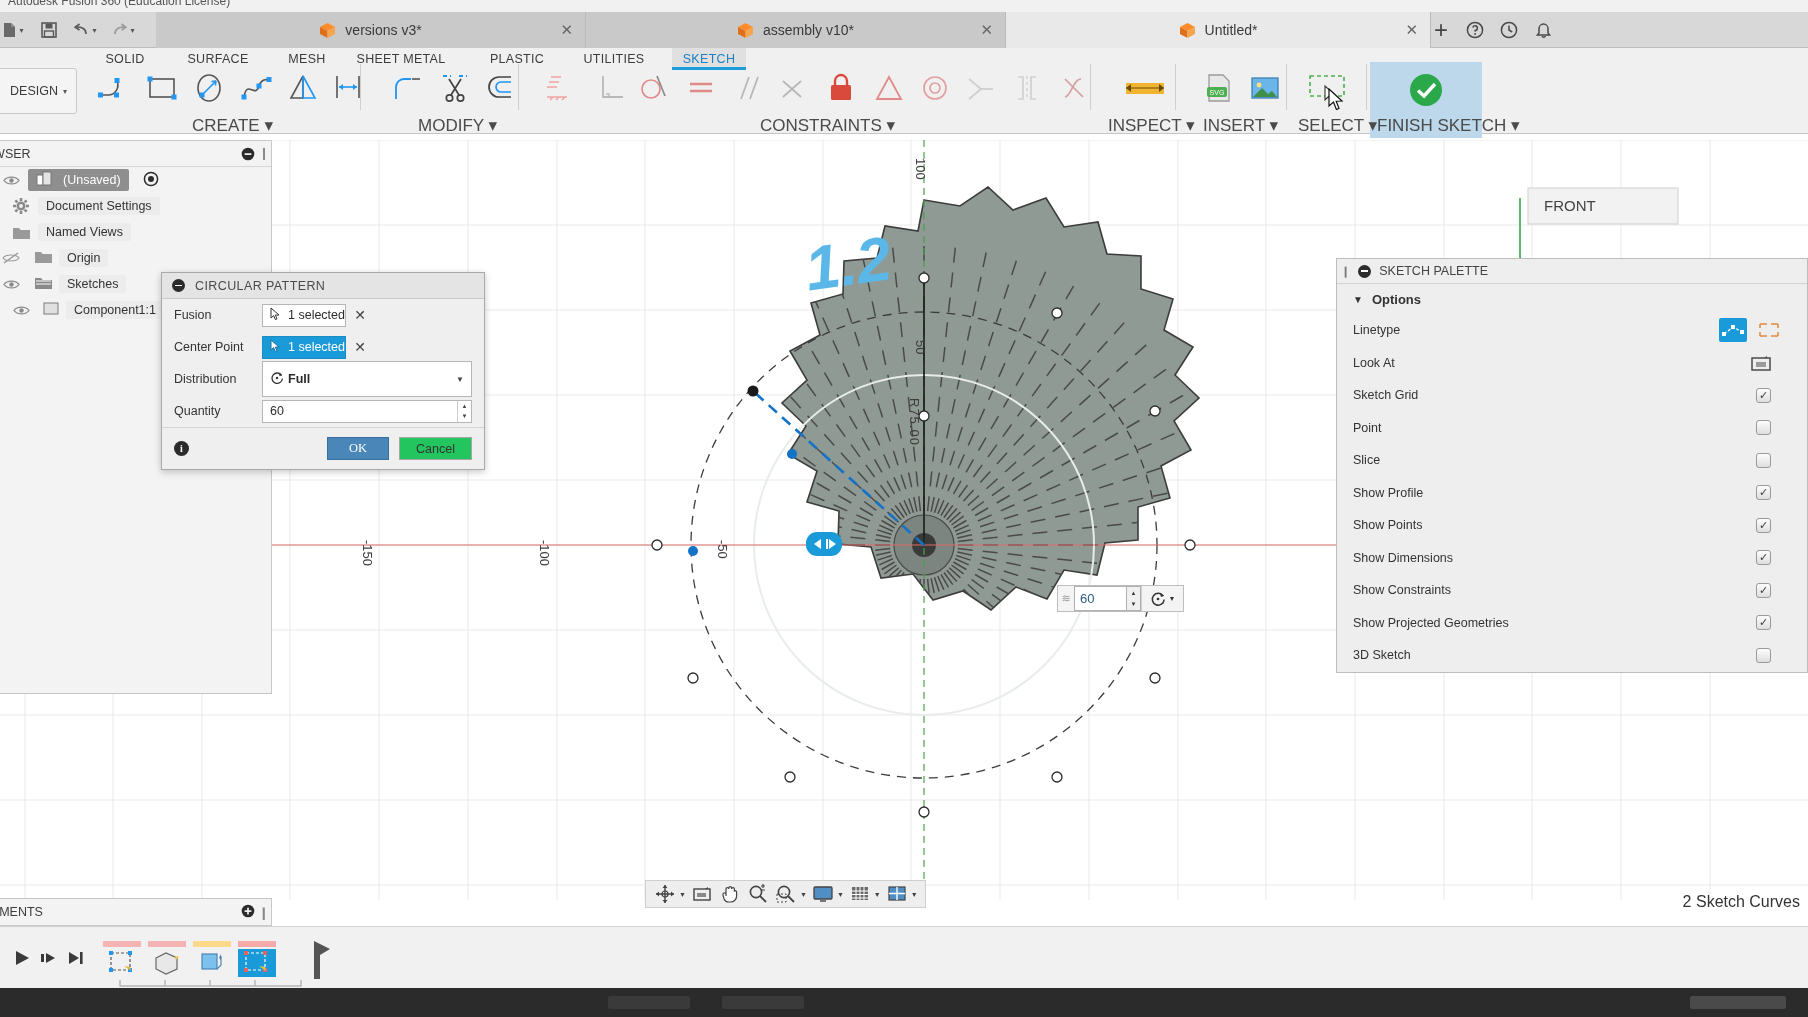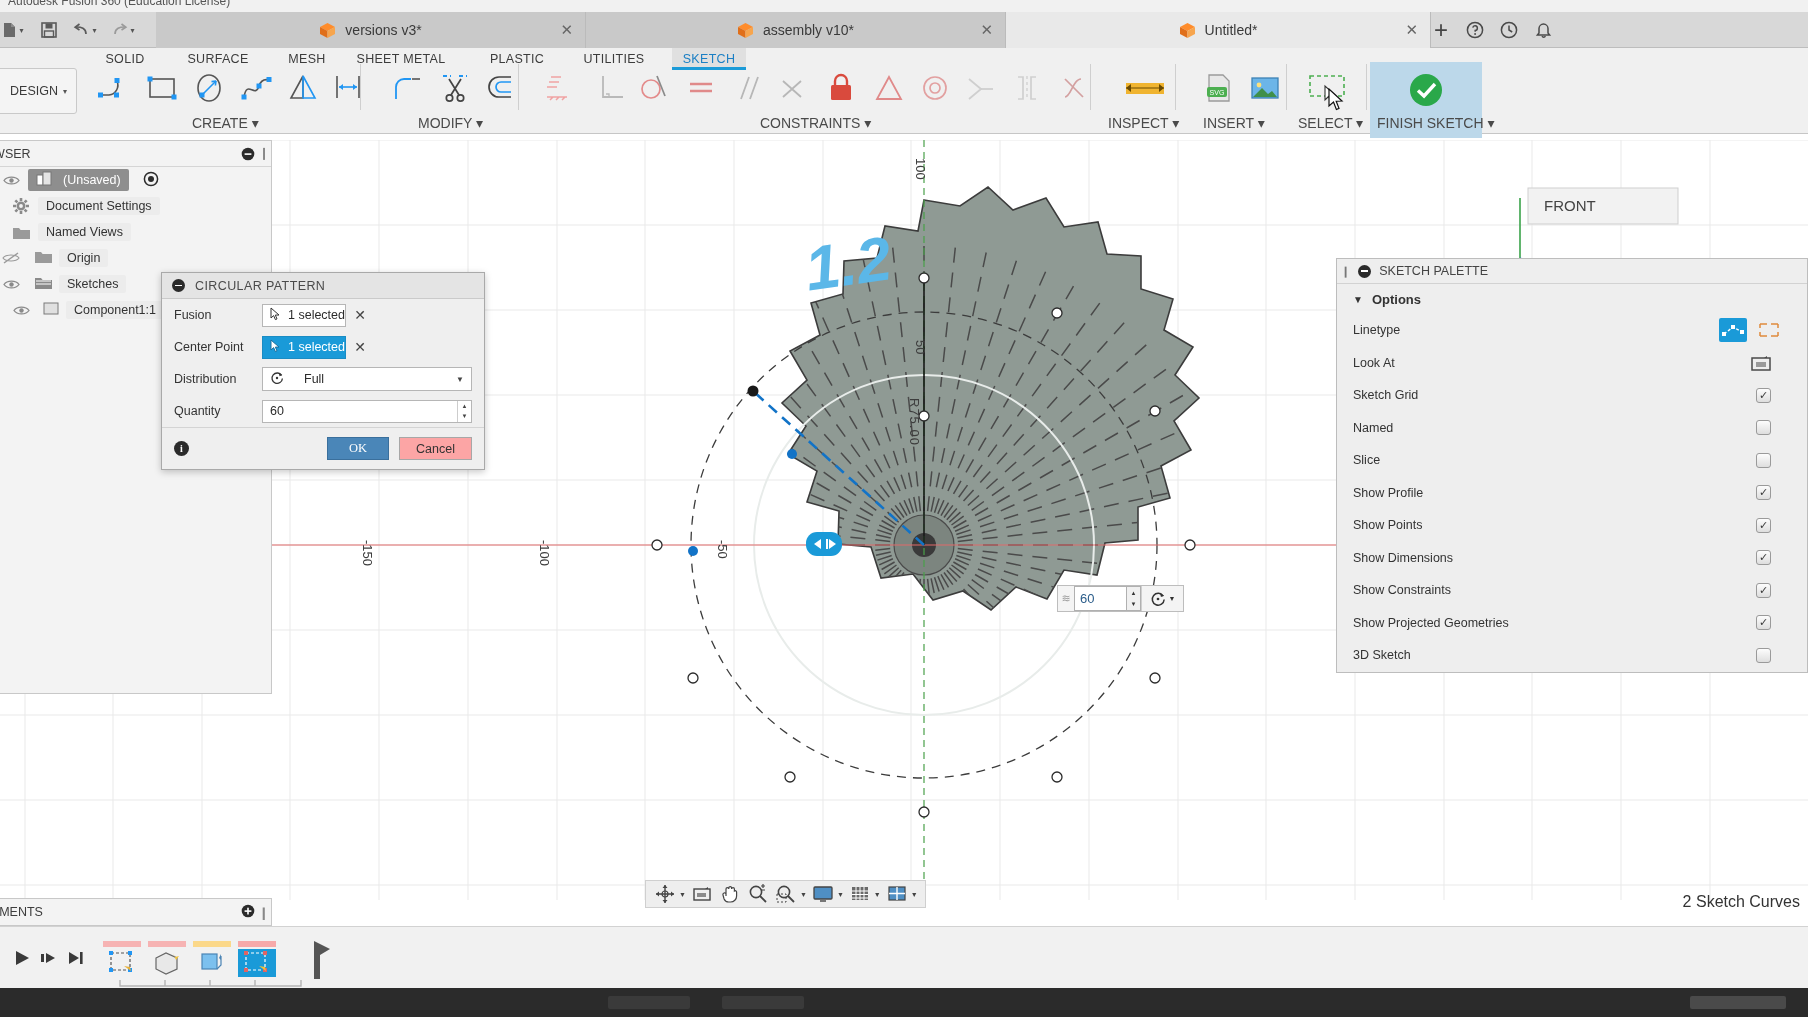--- a/index.html
+++ b/index.html
@@ -57,21 +57,21 @@
     position:absolute; left:-18px; top:68px; width:95px; height:46px;
     border:1px solid #c9c9c9; border-radius:3px; background:#f4f4f4;
     display:flex; align-items:center; justify-content:flex-end; padding-right:9px;
     font-size:12.5px; color:#3a3a3a;
   }
   .tool{
     position:absolute; top:66px; width:46px; height:44px;
     display:flex; align-items:center; justify-content:center;
   }
   .grpname{
-    position:absolute; top:115px; font-size:14px; color:#4a4a4a; white-space:nowrap;text-align:center;
+    position:absolute; top:115px; font-size:17px; color:#4a4a4a; white-space:nowrap;text-align:center;
   }
   .vsep{ position:absolute; top:64px; width:1px; height:46px; background:#cfcfcf; }
   
   #browser{
     position:absolute; left:0; top:140px; width:272px;
     background:#f3f3f3; border:1px solid #c8c8c8; border-left:none;
     z-index:14;
   }
   #browserhdr{
     height:26px; display:flex; align-items:center; padding-left:0;
@@ -105,22 +105,22 @@
   .drow{ display:flex; align-items:center; height:32px; padding:0 12px; gap:0; }
   .dlab{ width:88px; font-size:12.5px; color:#333; }
   .dfield{
     flex:1; height:23px; background:#fff; border:1px solid #b6b6b6;
     display:flex; align-items:center; gap:7px; padding-left:7px; font-size:12.5px;
   }
   .dfield.blue{ background:#1a9ad8; border-color:#1a8cc4; color:#fff; }
   .xbtn{ width:28px; text-align:center; font-size:14px; color:#444; }
   .sel-sm{ width:84px; flex:none; }
   .dropfield{
-    flex:1; height:24px; background:#fff; border:1px solid #b6b6b6;
-    display:flex; align-items:center; gap:20px; padding:0 7px; font-size:12.5px; position:relative;
+    flex:1; height:36px; background:#fff; border:1px solid #b6b6b6;
+    display:flex; align-items:center; gap:4px; padding:0 7px; font-size:12.5px; position:relative;font-weight:bold;
   }
   .dropfield .dc{ position:absolute; right:7px; font-size:8px; color:#444; }
   .chk{
     width:15px;height:15px;border:1px solid #9a9a9a;border-radius:3px;
     background:linear-gradient(#fdfdfd,#e2e2e2);
     display:flex;align-items:center;justify-content:center;font-size:11px;color:#333;
   }
   .spinbox{
     flex:1; height:23px; background:#fff; border:1px solid #b6b6b6;
     display:flex; align-items:center; font-size:12.5px; padding-left:7px; position:relative;
@@ -133,21 +133,21 @@
     display:flex; align-items:center; padding:0 12px; gap:10px;
   }
   .infoi{
     width:15px;height:15px;border-radius:50%;background:#2b2b2b;color:#fff;
     font-size:10px; font-weight:bold; display:flex;align-items:center;justify-content:center;
     font-family:"Liberation Serif",serif;
   }
   .btn{
     height:23px; min-width:62px; padding:0 16px; font-size:12.5px;
     display:flex;align-items:center;justify-content:center;
-    border:1px solid #a7a7a7; background:#fca5a5; color:#333;
+    border:1px solid #a7a7a7; background:#22c55e; color:#333;
   }
   .btn.primary{ background:#4a86b8; border-color:#3a6f9c; color:#fff;font-family:Liberation Serif, serif; }
   
   #canvas{
     position:absolute; left:0; top:140px; width:1808px; height:760px;
     background:#fff; overflow:hidden; z-index:1;
   }
   
   #palette{
     position:absolute; left:1336px; top:258px; width:472px;
@@ -895,21 +895,21 @@
           <path d="M14 4 l3 -2 v2" fill="#4a4a4a"></path>
         </svg>
     </span>
   </div>
 
   <div class="prow">
     <span class="pl">Sketch Grid</span>
     <span class="pchk">✓</span>
   </div>
   <div class="prow">
-    <span class="pl">Named</span>
+    <span class="pl">Point</span>
     <span class="pchk"></span>
   </div>
   <div class="prow">
     <span class="pl">Slice</span>
     <span class="pchk"></span>
   </div>
   <div class="prow">
     <span class="pl">Show Profile</span>
     <span class="pchk">✓</span>
   </div>

